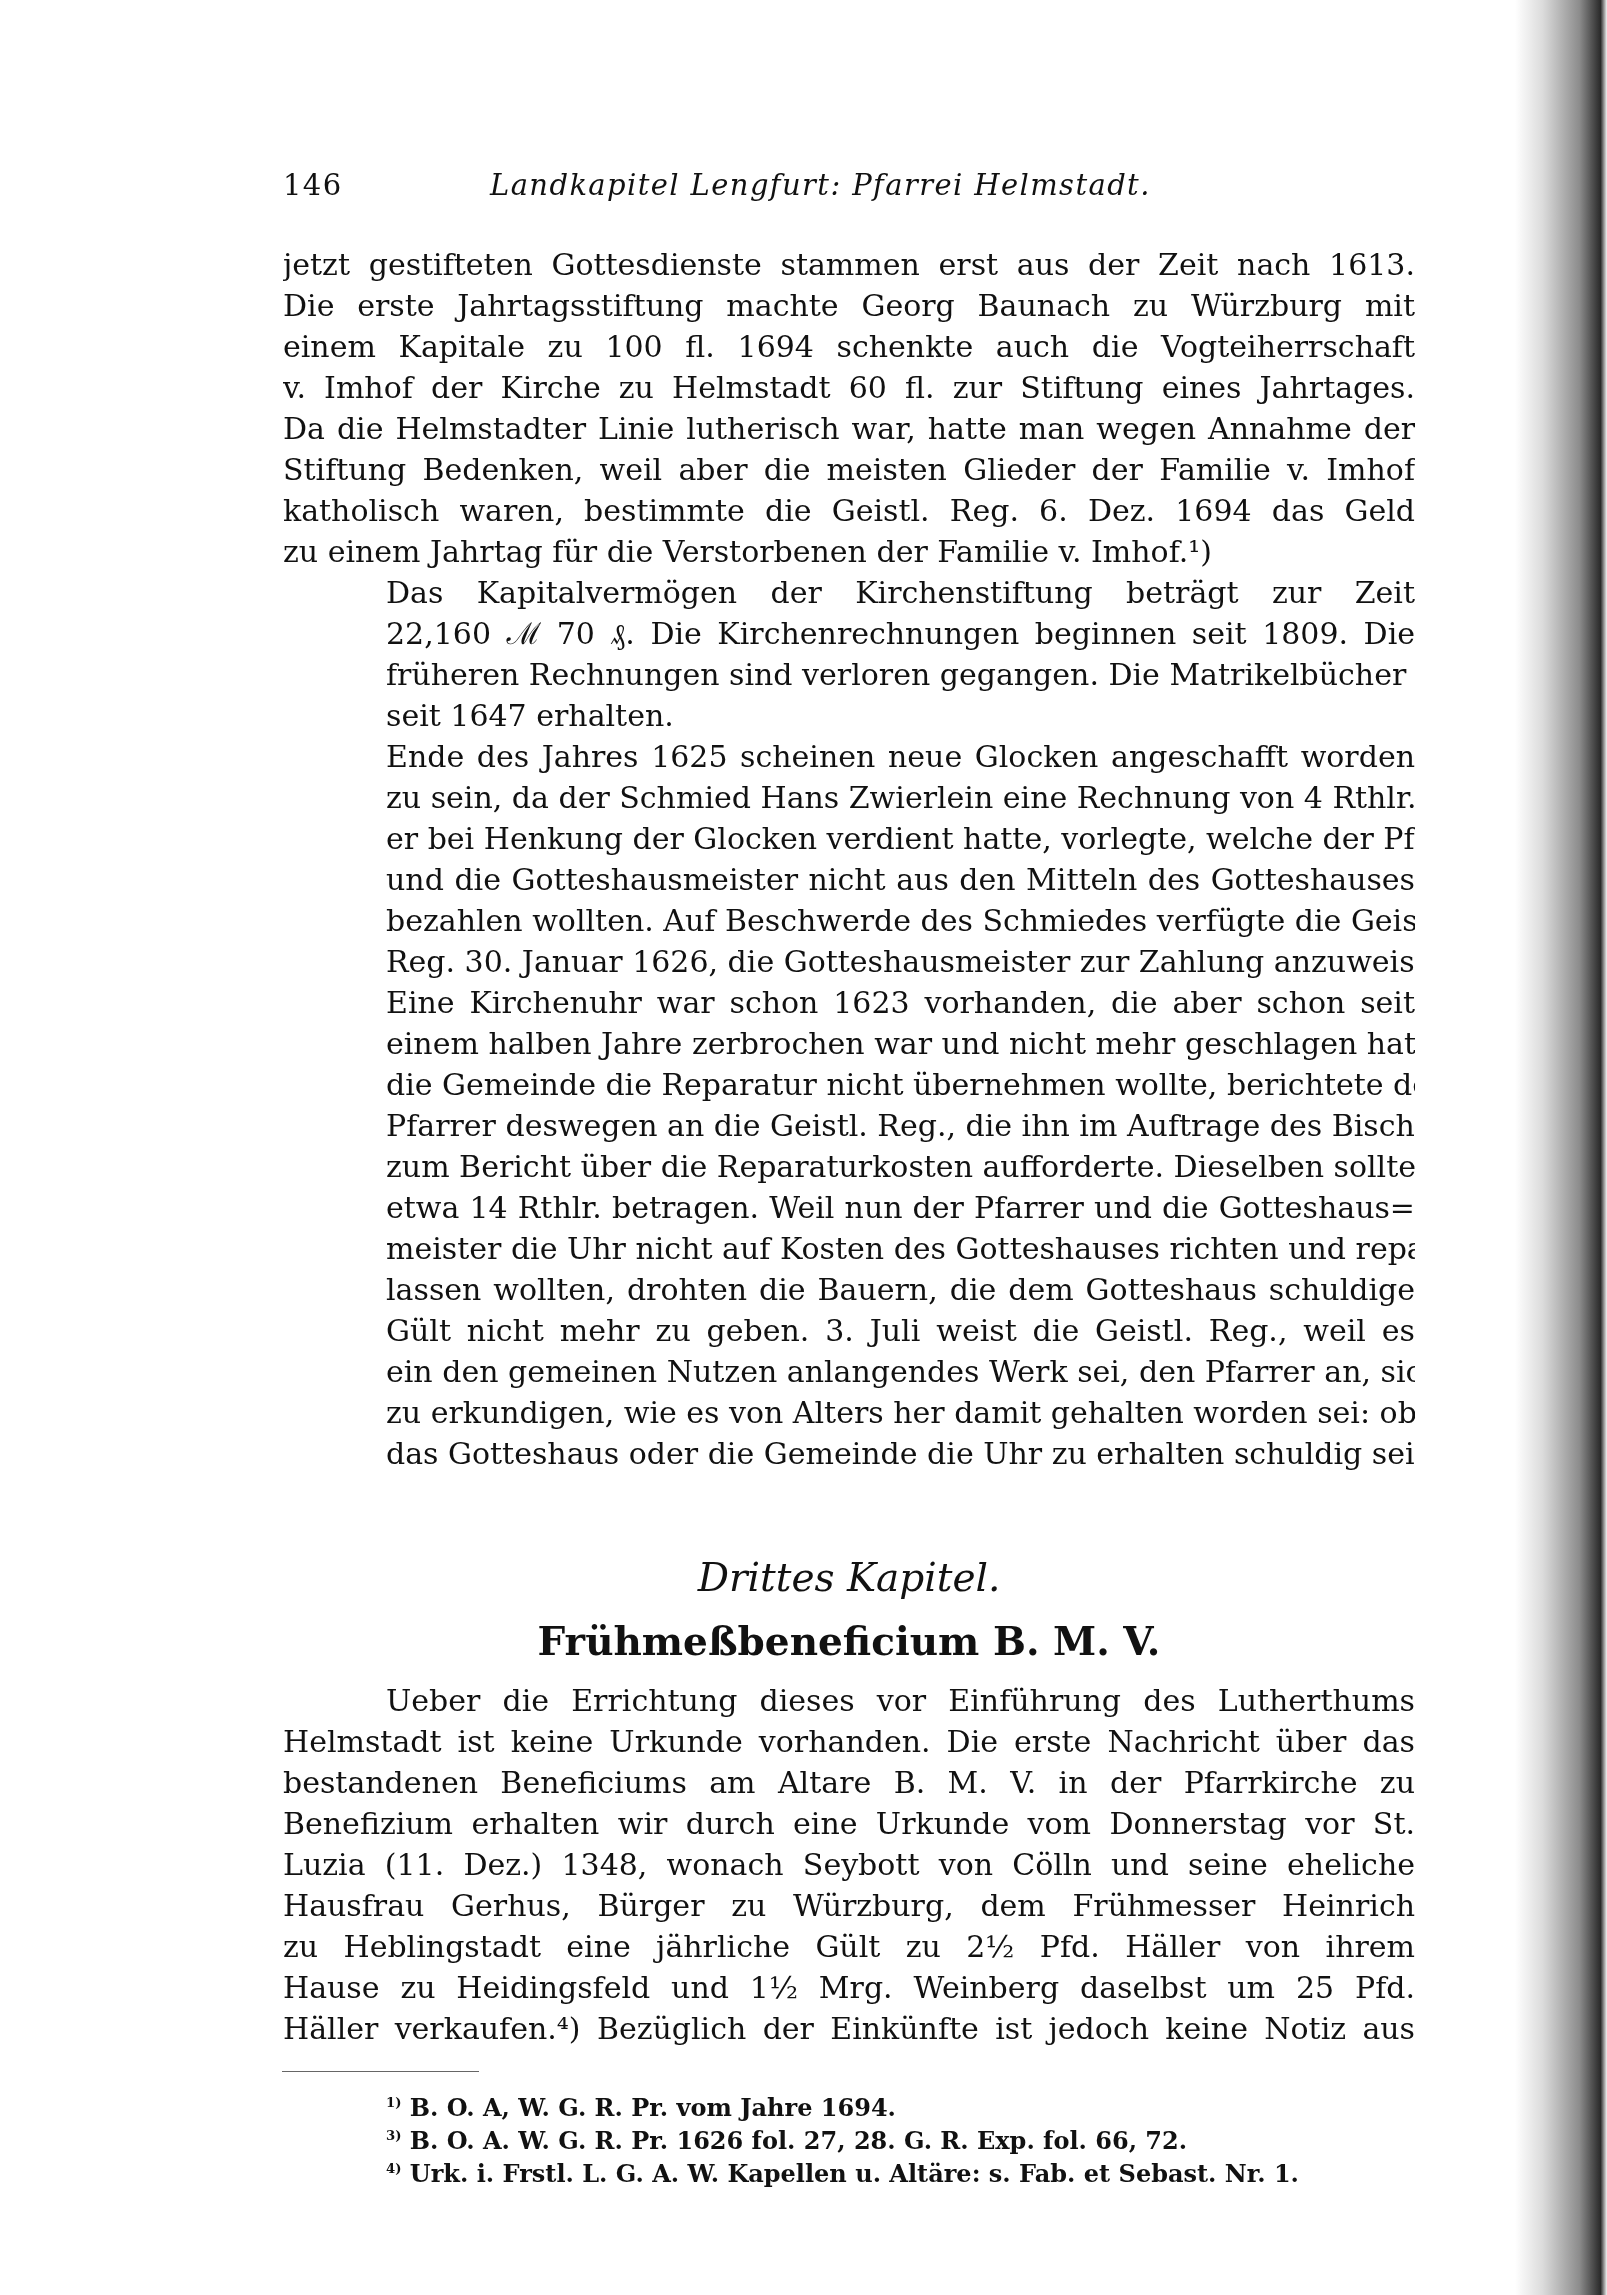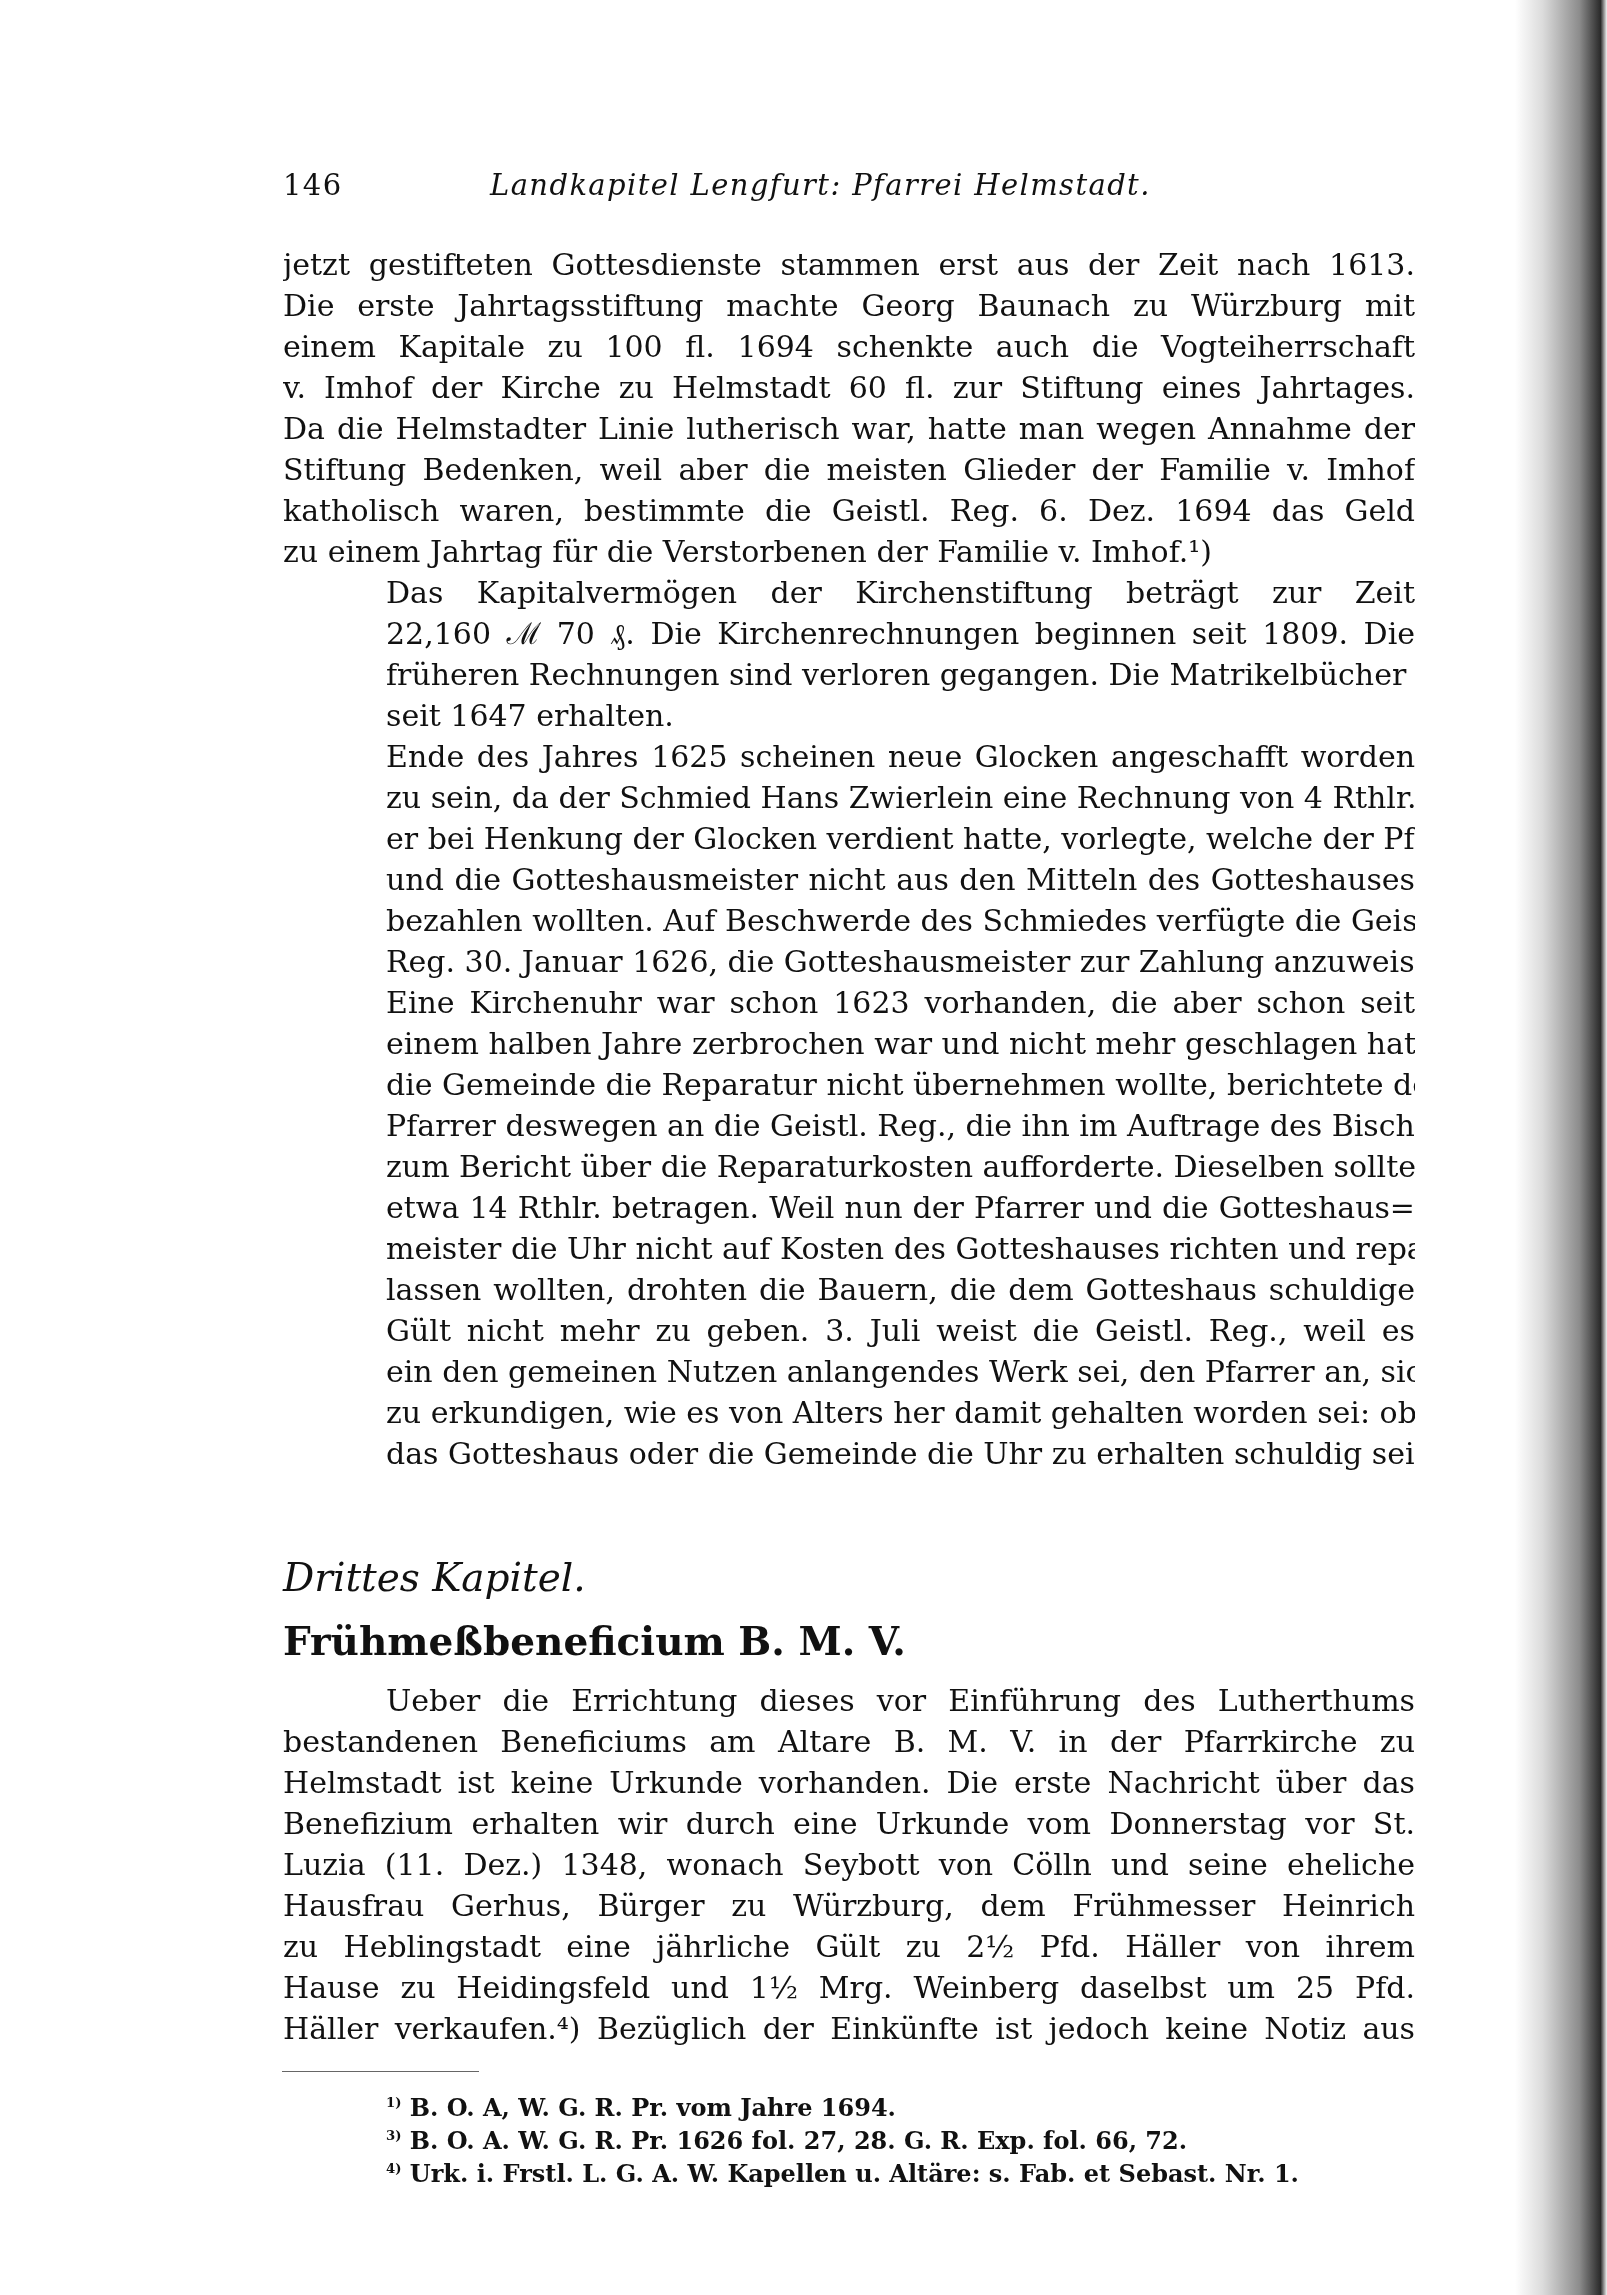--- a/index.html
+++ b/index.html
@@ -21,21 +21,21 @@
   .running-head .title { position: absolute; left: 207px; top: 0; font-style: italic; }
   .body-text {
     position: absolute; top: 244px; left: 283px; width: 1132px;
     font-size: 30px; line-height: 41px; text-align: justify;
   }
   .body-text p { margin: 0; }
   .body-text p.indent { text-indent: 103px; }
   .line { display: block; text-align: justify; text-align-last: justify; white-space: nowrap; overflow: hidden; }
   .line.last { text-align-last: left; }
   .chapter {
-    position: absolute; left: 283px; width: 1132px; text-align: left;
+    position: absolute; left: 283px; width: 1132px; text-align: center;
   }
   .chapter-title { top: 1552px; font-size: 39px; line-height: 51px; font-style: italic; }
   .chapter-subtitle { top: 1616px; font-size: 39px; line-height: 51px; font-weight: bold; }
   .body-text2 {
     position: absolute; top: 1680px; left: 283px; width: 1132px;
     font-size: 30px; line-height: 41px;
   }
   sup { font-size: 0.55em; vertical-align: 0.7em; line-height: 0; }
   .sep {
     position: absolute; top: 2071px; left: 282px; width: 197px; height: 1.4px; background: #666;
@@ -96,22 +96,22 @@
     <span class="line last">das Gotteshaus oder die Gemeinde die Uhr zu erhalten schuldig sei.³)</span>
   </p>
 </div>
 
 <div class="chapter chapter-title">Drittes Kapitel.</div>
 <div class="chapter chapter-subtitle">Frühmeßbeneficium B. M. V.</div>
 
 <div class="body-text2">
   <p style="margin:0">
     <span class="line" style="text-indent:103px">Ueber die Errichtung dieses vor Einführung des Lutherthums</span>
+    <span class="line">Helmstadt ist keine Urkunde vorhanden. Die erste Nachricht über das</span>
     <span class="line">bestandenen Beneficiums am Altare B. M. V. in der Pfarrkirche zu</span>
-    <span class="line">Helmstadt ist keine Urkunde vorhanden. Die erste Nachricht über das</span>
     <span class="line">Benefizium erhalten wir durch eine Urkunde vom Donnerstag vor St.</span>
     <span class="line">Luzia (11. Dez.) 1348, wonach Seybott von Cölln und seine eheliche</span>
     <span class="line">Hausfrau Gerhus, Bürger zu Würzburg, dem Frühmesser Heinrich</span>
     <span class="line">zu Heblingstadt eine jährliche Gült zu 2½ Pfd. Häller von ihrem</span>
     <span class="line">Hause zu Heidingsfeld und 1½ Mrg. Weinberg daselbst um 25 Pfd.</span>
     <span class="line">Häller verkaufen.⁴) Bezüglich der Einkünfte ist jedoch keine Notiz aus</span>
   </p>
 </div>
 
 <div class="sep"></div>

